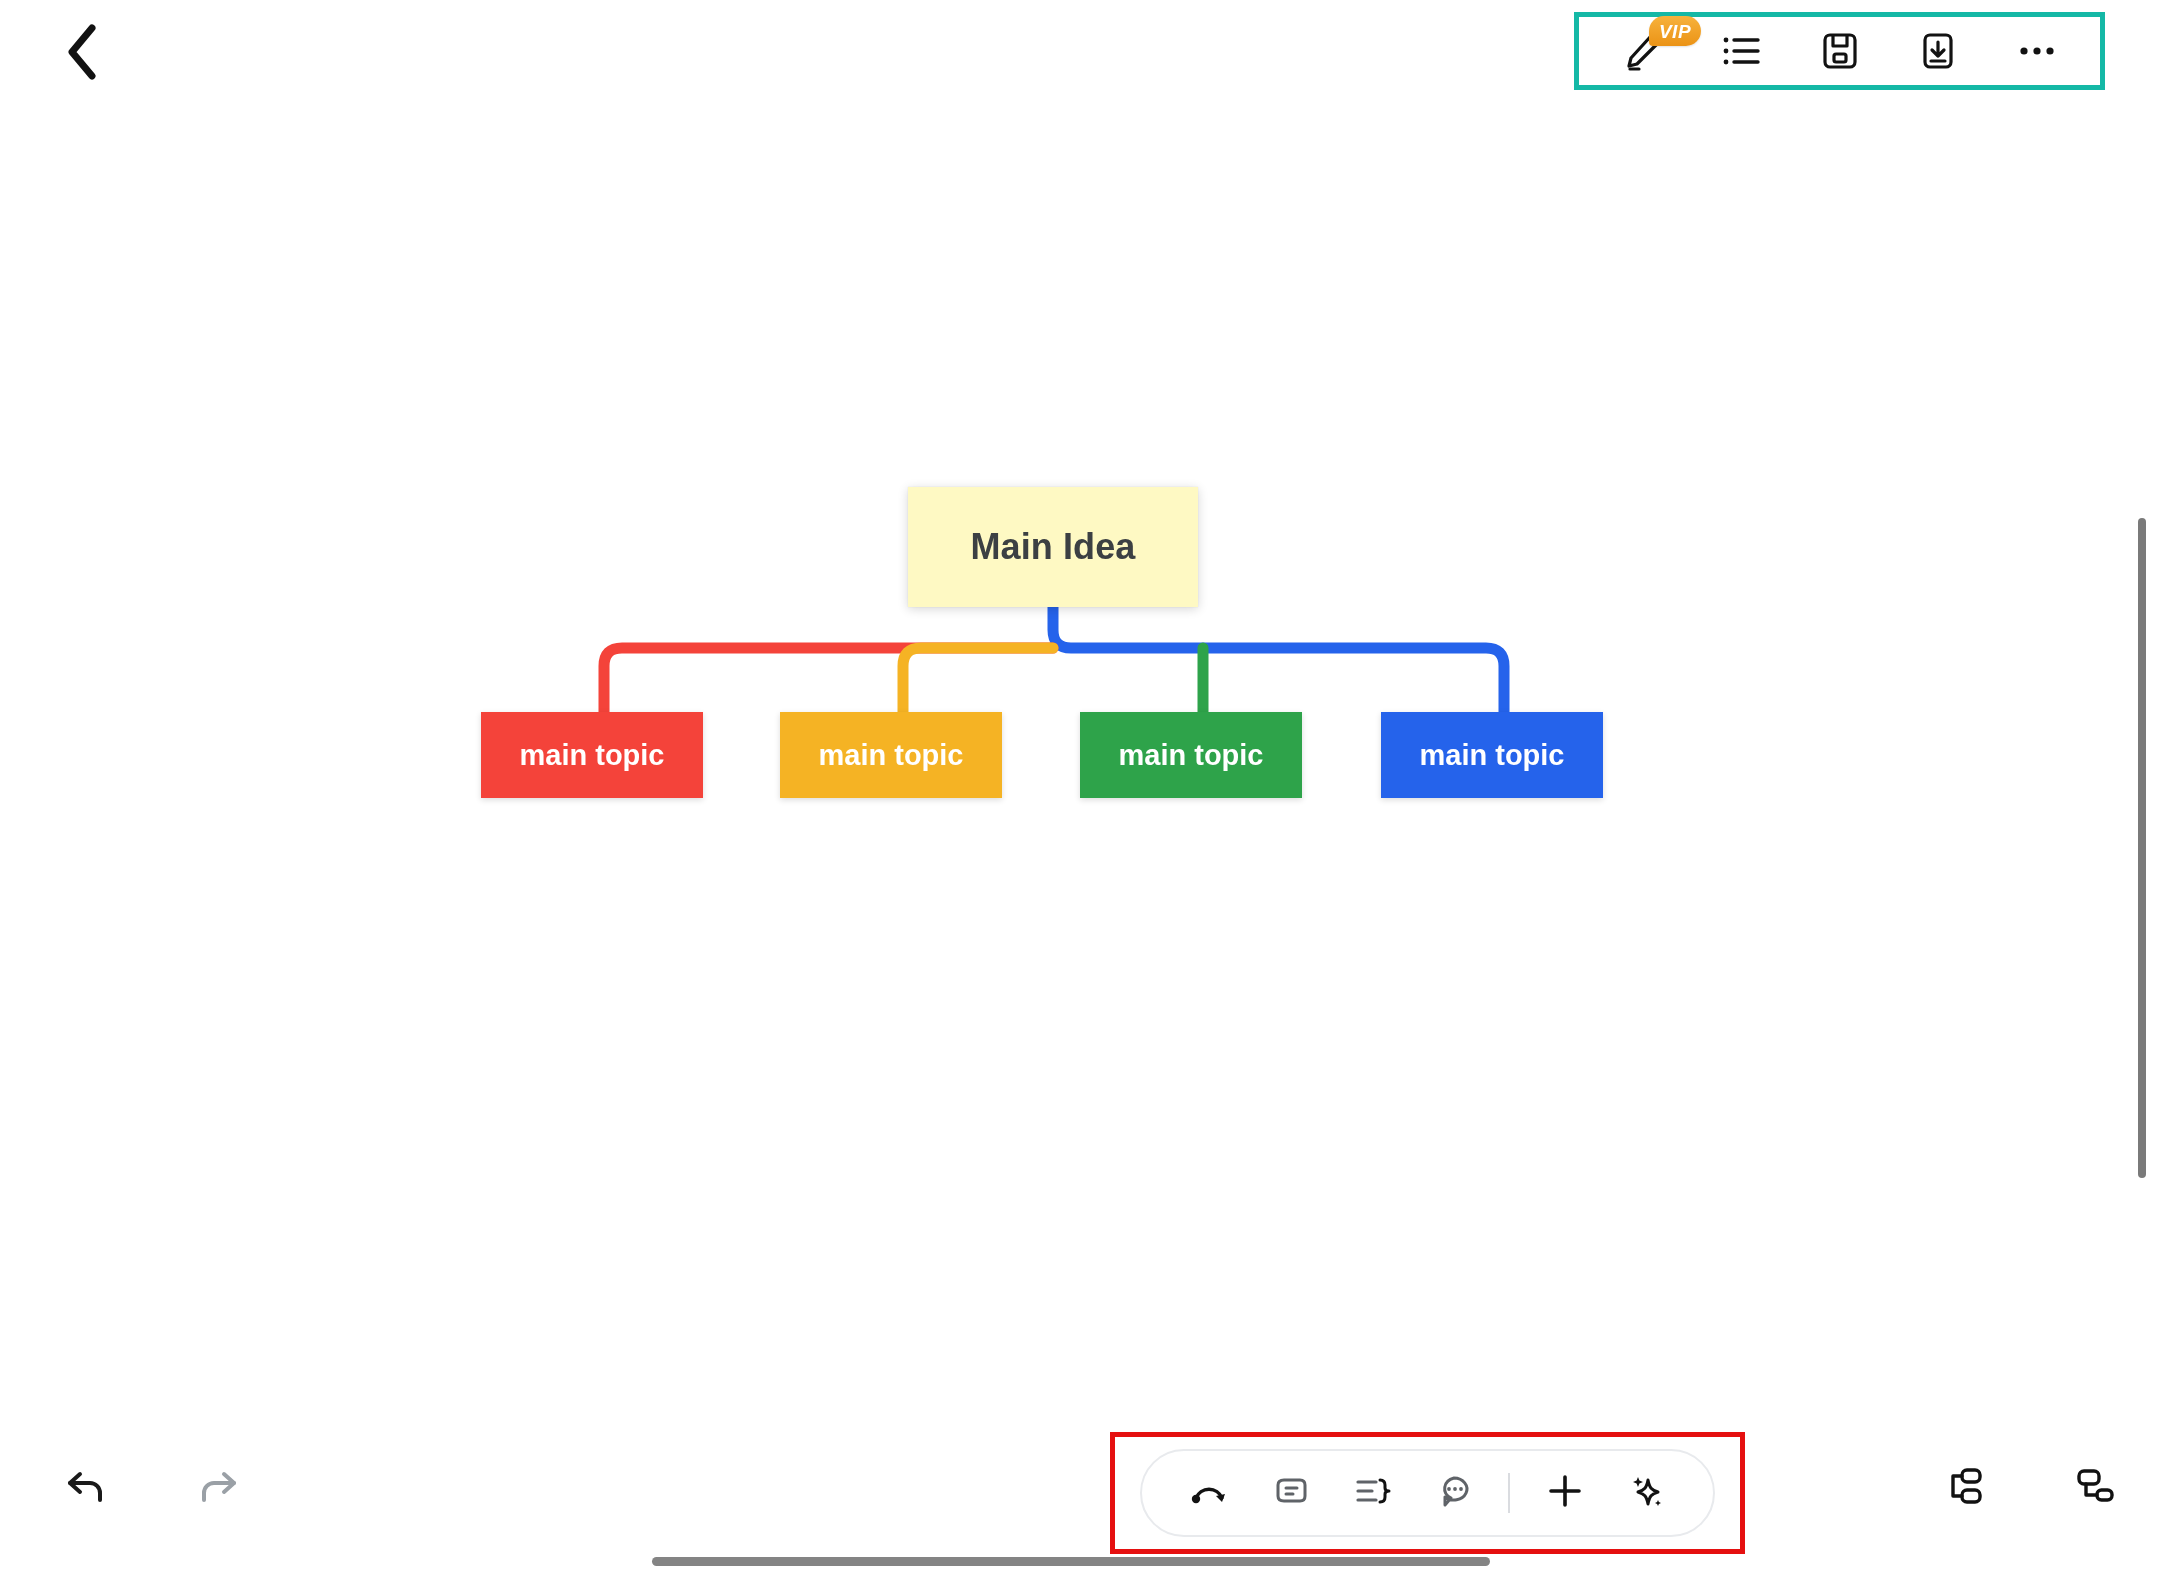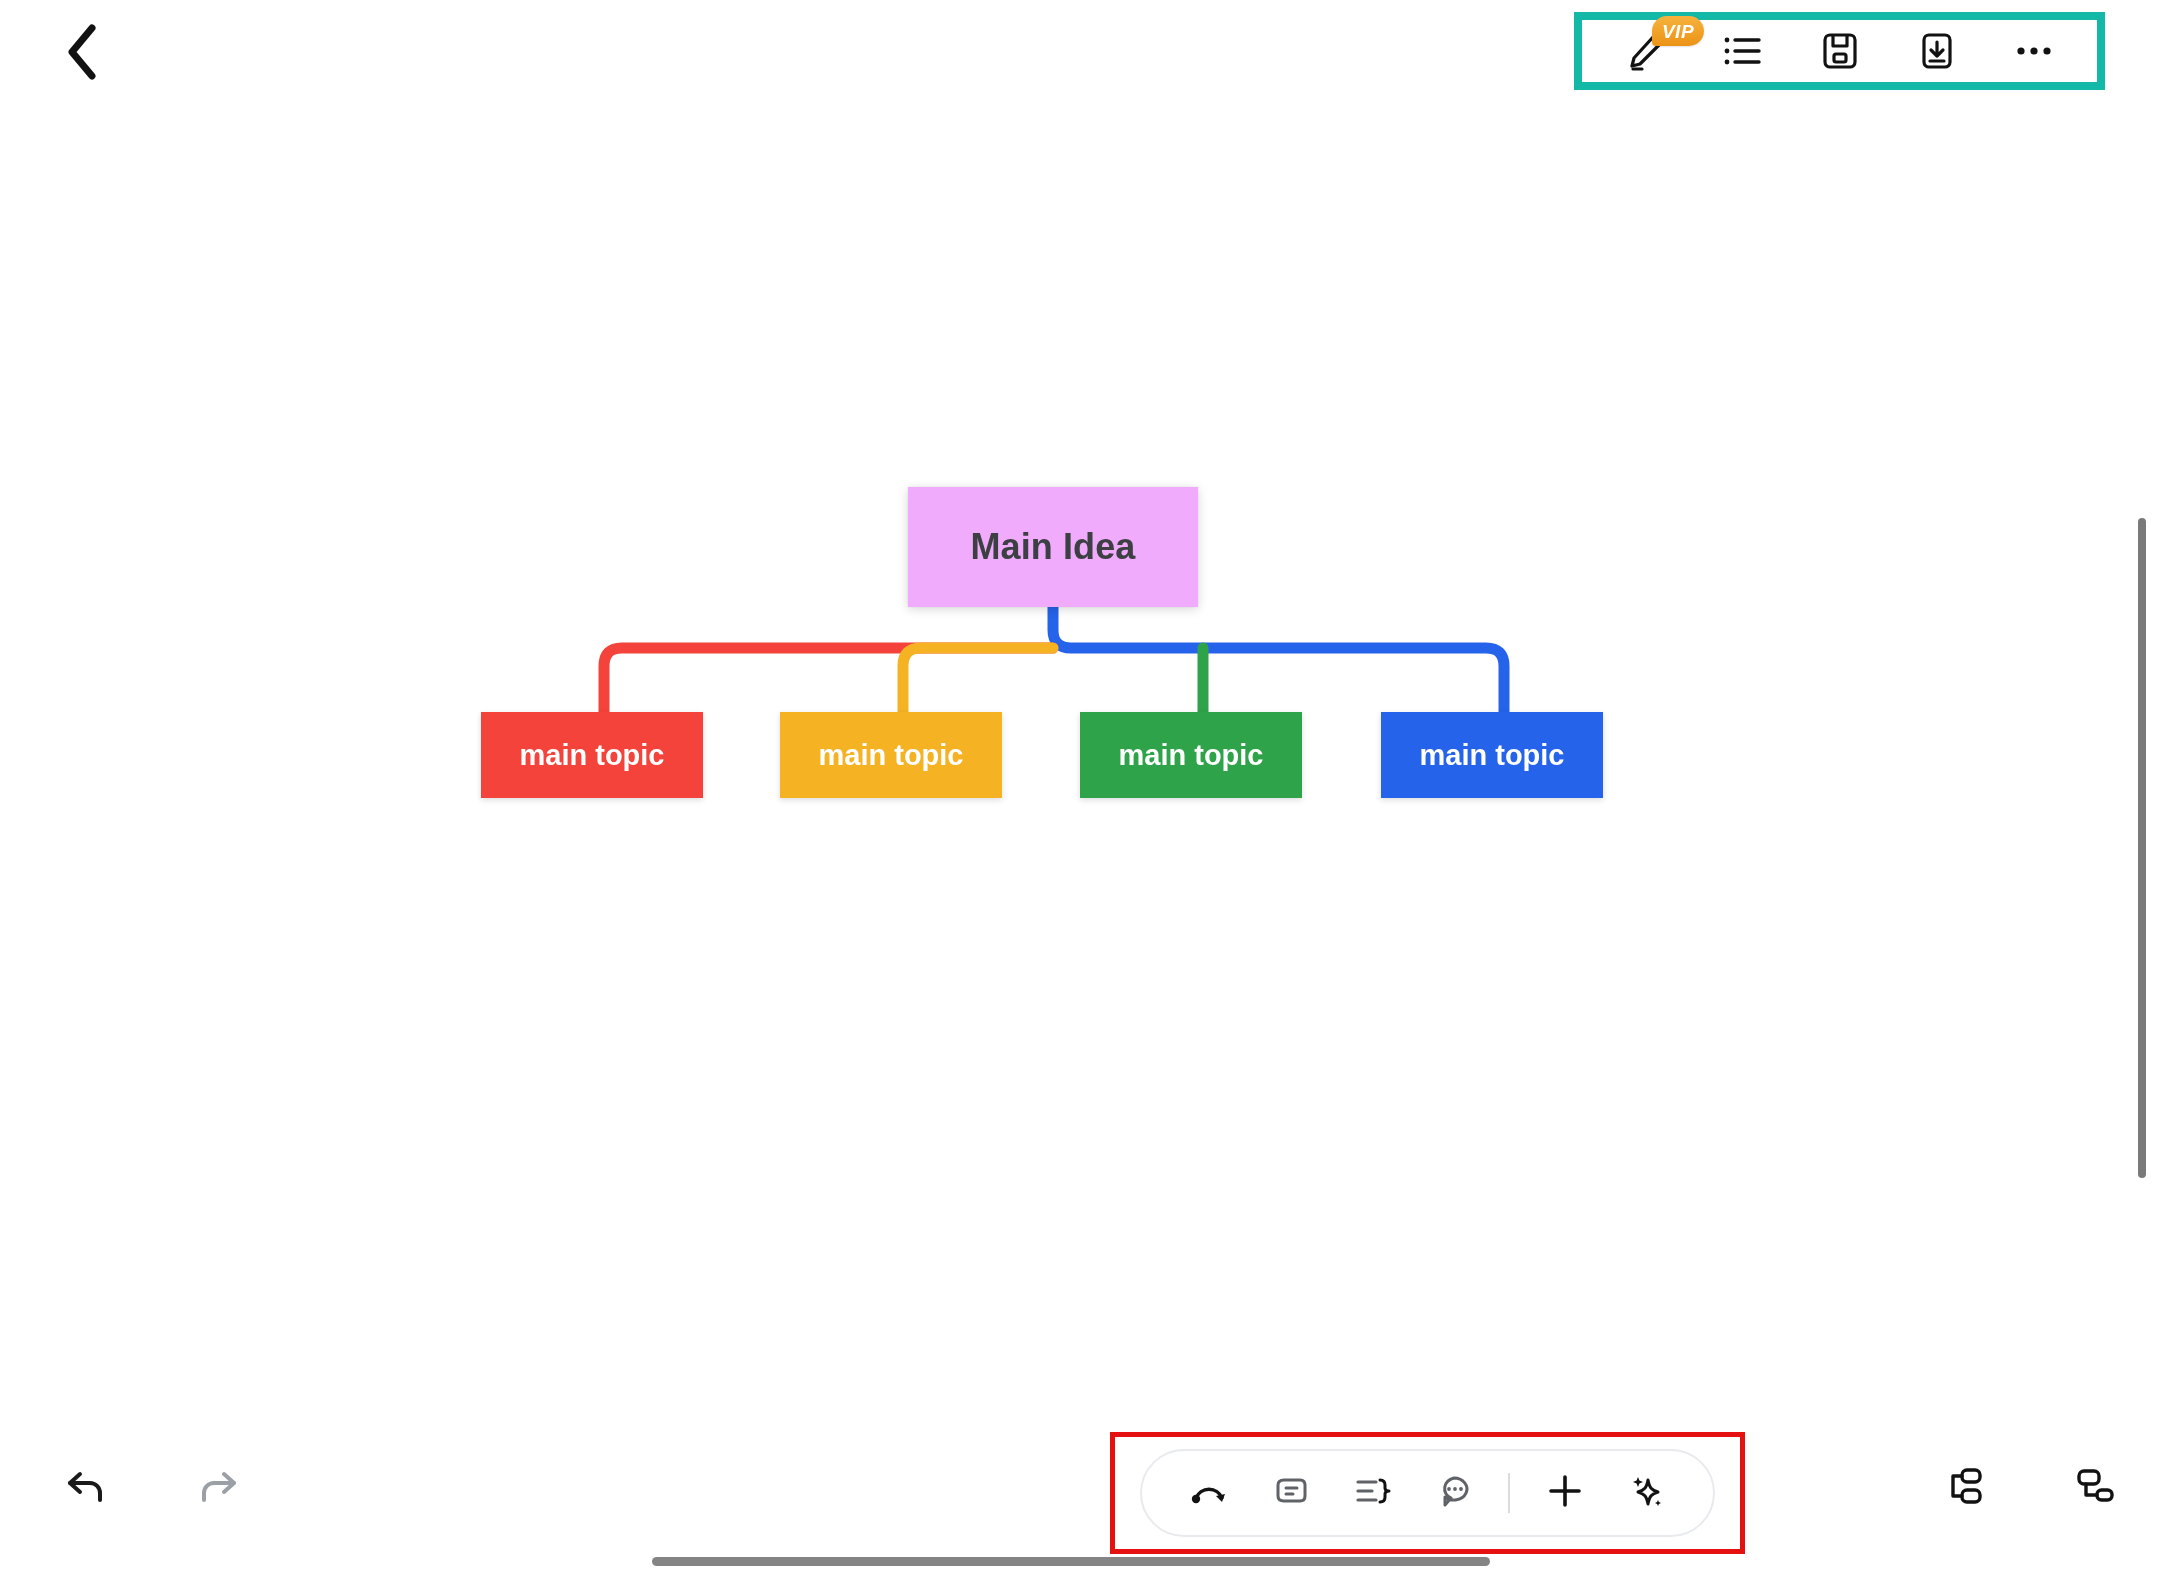--- a/index.html
+++ b/index.html
@@ -21,21 +21,21 @@
     position:absolute; left:52px; top:22px;
     width:60px; height:60px;
     display:flex; align-items:center; justify-content:center;
     cursor:pointer;
   }
   #back-btn svg { display:block; }
 
   #top-toolbar-highlight {
     position:absolute; left:1574px; top:12px;
     width:531px; height:78px;
-    border:8px solid #14b8a6;
+    border:5px solid #14b8a6;
     background:#ffffff;
     display:flex; align-items:center;
     padding:0 26px;
     gap:0;
   }
   .tool-btn {
     position:relative;
     width:74px; height:62px;
     display:flex; align-items:center; justify-content:center;
     cursor:pointer;
@@ -68,21 +68,21 @@
 
   .node {
     position:absolute;
     display:flex; align-items:center; justify-content:center;
     user-select:none;
     cursor:pointer;
   }
   #root-node {
     left:908px; top:487px;
     width:290px; height:120px;
-    background:#f0abfc;
+    background:#fef9c3;
     box-shadow:0 2px 10px rgba(0,0,0,.16), 0 0 1px rgba(0,0,0,.12);
     color:#3c4043;
     font-size:36px; font-weight:bold;
     letter-spacing:.1px;
   }
   .topic-node {
     width:222px; height:86px;
     color:#ffffff;
     font-size:29px; font-weight:bold;
     box-shadow:0 2px 6px rgba(0,0,0,.14);

